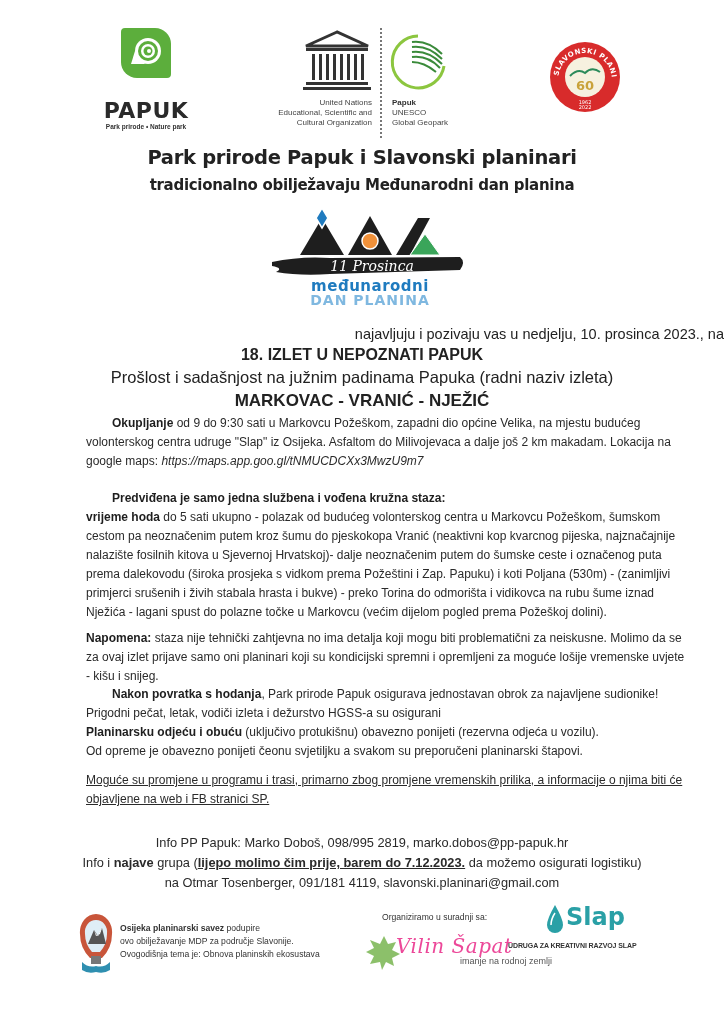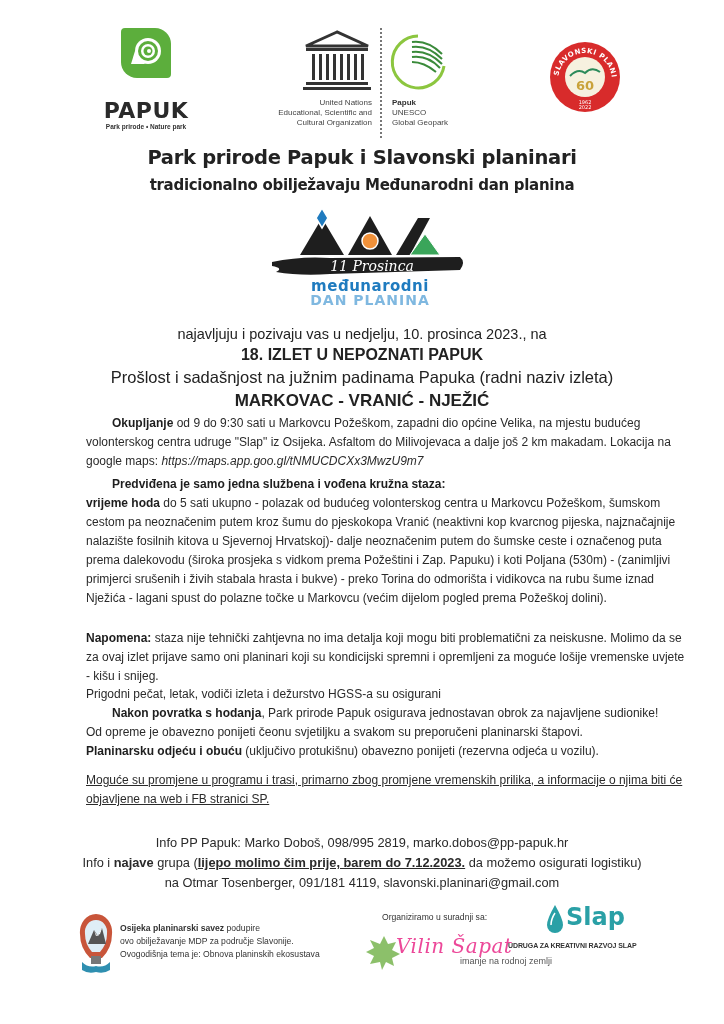--- a/index.html
+++ b/index.html
@@ -26,32 +26,32 @@
 
   
   .center { left: 0; width: 724px; text-align: center; }
   .title1 { top: 146px; font-size: 19.5px; font-weight: bold; color: #222; font-family: "DejaVu Sans", sans-serif; letter-spacing: -0.3px; }
   .title2 { top: 176px; font-size: 15px; font-weight: bold; color: #222; font-family: "DejaVu Sans", sans-serif; letter-spacing: -0.3px; }
 
   .mdp-logo { left: 270px; top: 200px; width: 200px; height: 110px; }
   .mdp-word1 { left: 270px; top: 279px; width: 200px; text-align: center; font-family: "DejaVu Sans", sans-serif; font-weight: bold; font-size: 15px; color: #1f7bbf; line-height: 15px; letter-spacing: 0.5px; }
   .mdp-word2 { left: 270px; top: 293px; width: 200px; text-align: center; font-family: "DejaVu Sans", sans-serif; font-weight: bold; font-size: 14px; color: #7fb8e0; line-height: 14px; letter-spacing: 1px; }
 
-  .invite { top: 326px; font-size: 14.5px; color: #222; }
+  .invite { top: 326px; font-size: 14.5px; color: #222; text-align: right; }
   .izlet { top: 346px; font-size: 16px; font-weight: bold; color: #222; }
   .subtitle { top: 368px; font-size: 16.5px; color: #222; }
   .route { top: 391px; font-size: 17px; font-weight: bold; color: #222; }
 
   
   .body-text { left: 86px; width: 600px; font-size: 12px; line-height: 19px; color: #2a2a2a; }
   .body-text b { font-weight: bold; color: #1e1e1e; }
   .indent { display: inline-block; width: 26px; }
   .italic { font-style: italic; }
   .p-okup { top: 414px; }
-  .p-staza { top: 475px; }
+  .p-staza { top: 489px; }
   .p-napomena { top: 629px; }
   .p-nakon { top: 685px; }
   .p-note { top: 771px; text-decoration: underline; }
 
   .info { font-size: 12.8px; line-height: 20px; color: #2a2a2a; }
   .info1 { top: 833px; }
   .info2 { top: 853px; }
   .info3 { top: 873px; }
   .info2 b { font-weight: bold; }
   .info2 u b, .info2 .ul { text-decoration: underline; font-weight: bold; }
@@ -177,24 +177,24 @@
 <div class="abs body-text p-staza">
   <div><span class="indent"></span><b>Predviđena je samo jedna službena i vođena kružna staza:</b></div>
   <div><b>vrijeme hoda</b><span> do 5 sati ukupno - polazak od budućeg volonterskog centra u Markovcu Požeškom, šumskom cestom pa neoznačenim putem kroz šumu do pjeskokopa Vranić (neaktivni kop kvarcnog pijeska, najznačajnije nalazište fosilnih kitova u Sjevernoj Hrvatskoj)- dalje neoznačenim putem do šumske ceste i označenog puta prema dalekovodu (široka prosjeka s vidkom prema Požeštini i Zap. Papuku) i koti Poljana (530m) - (zanimljivi primjerci srušenih i živih stabala hrasta i bukve) -  preko Torina do odmorišta i vidikovca na rubu šume iznad Nježića - lagani spust do polazne točke u Markovcu (većim dijelom pogled prema Požeškoj dolini).</span></div>
 </div>
 
 <div class="abs body-text p-napomena">
   <b>Napomena:</b><span> staza nije tehnički zahtjevna no ima detalja koji mogu biti problematični za neiskusne. Molimo da se za ovaj izlet prijave samo oni planinari koji su kondicijski spremni i opremljeni za moguće lošije vremenske uvjete - kišu i snijeg.</span>
 </div>
 
 <div class="abs body-text p-nakon">
+  <div><span class="indent"></span><b>Nakon povratka s hodanja</b><span>,  Park prirode Papuk osigurava jednostavan obrok za najavljene sudionike!</span></div>
   <div>Prigodni pečat, letak, vodiči izleta i dežurstvo HGSS-a su osigurani</div>
-  <div><span class="indent"></span><b>Nakon povratka s hodanja</b><span>,  Park prirode Papuk osigurava jednostavan obrok za najavljene sudionike!</span></div>
+  <div><b>Planinarsku odjeću i obuću</b><span> (uključivo protukišnu) obavezno ponijeti (rezervna odjeća u vozilu).</span></div>
   <div>Od opreme je obavezno ponijeti čeonu svjetiljku a svakom su preporučeni planinarski štapovi.</div>
-  <div><b>Planinarsku odjeću i obuću</b><span> (uključivo protukišnu) obavezno ponijeti (rezervna odjeća u vozilu).</span></div>
 </div>
 
 <div class="abs body-text p-note">Moguće su promjene u programu i trasi, primarno zbog promjene vremenskih prilika, a informacije o njima biti će objavljene na web i FB stranici SP.</div>
 
 <div class="abs center info info1">Info PP Papuk: Marko Doboš, 098/995 2819, marko.dobos@pp-papuk.hr</div>
 <div class="abs center info info2">
   <span>Info i </span><b>najave</b><span> grupa (</span><span class="ul">lijepo molimo čim prije, barem do 7.12.2023.</span><span> da možemo osigurati logistiku)</span>
 </div>
 <div class="abs center info info3">na Otmar Tosenberger, 091/181 4119, slavonski.planinari@gmail.com</div>
 

